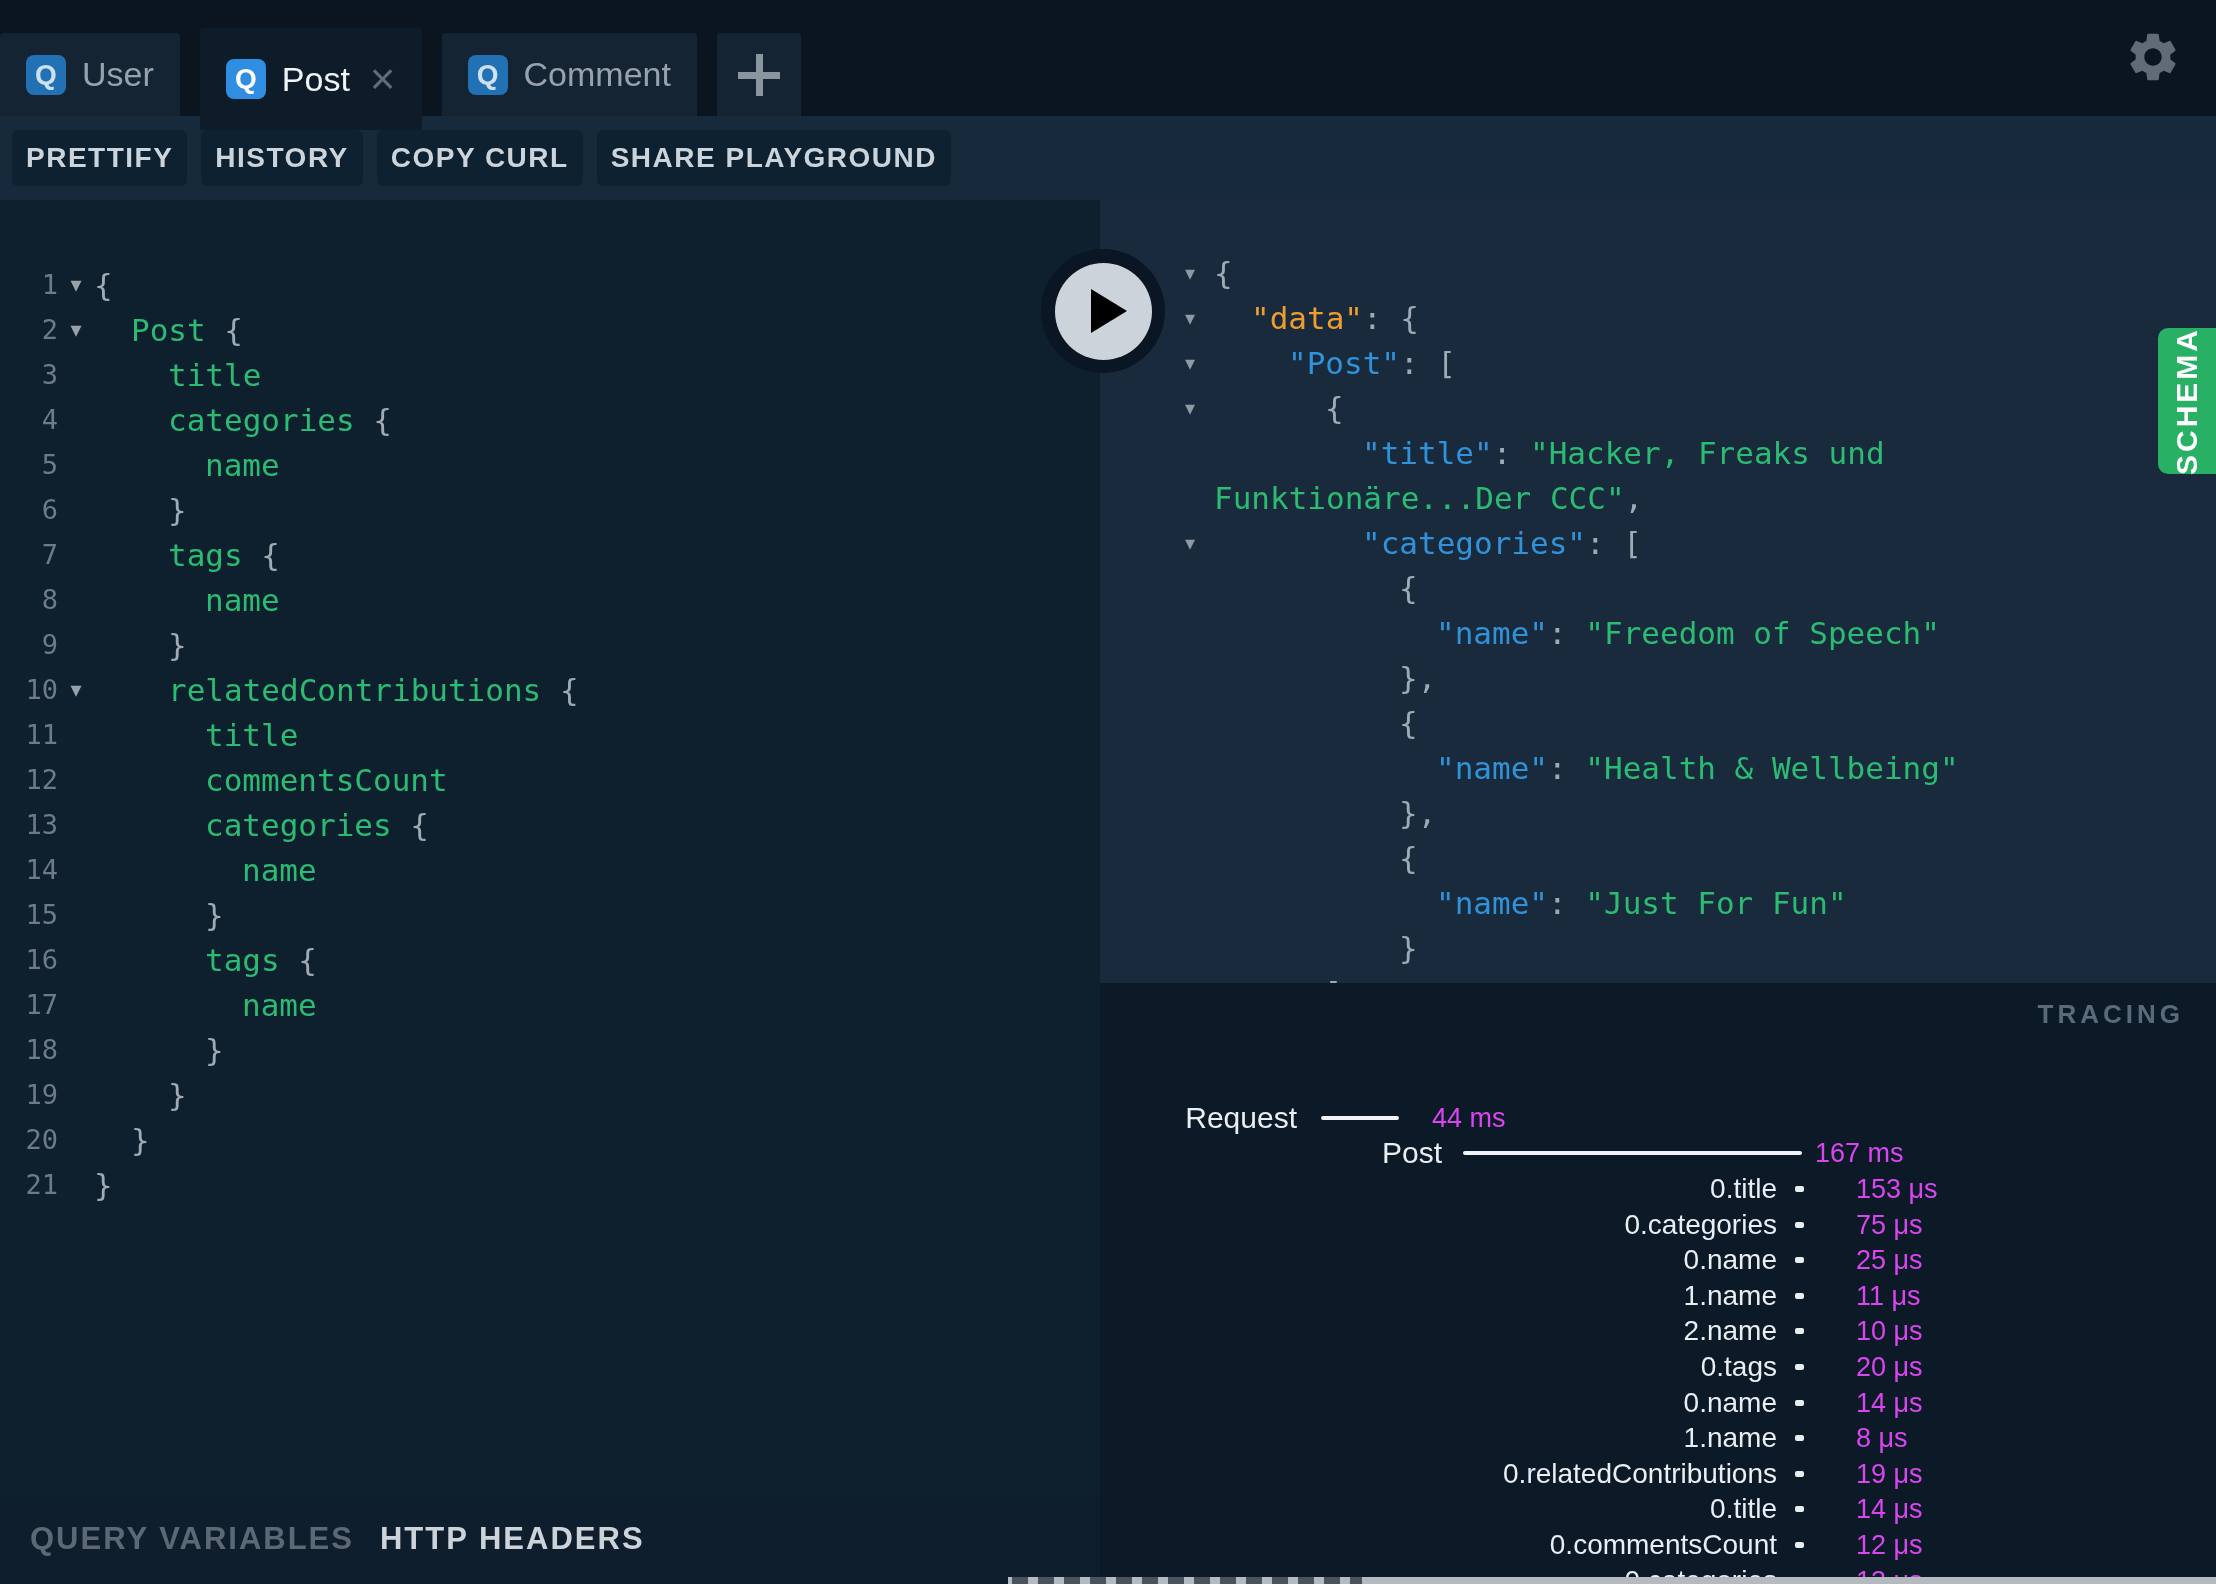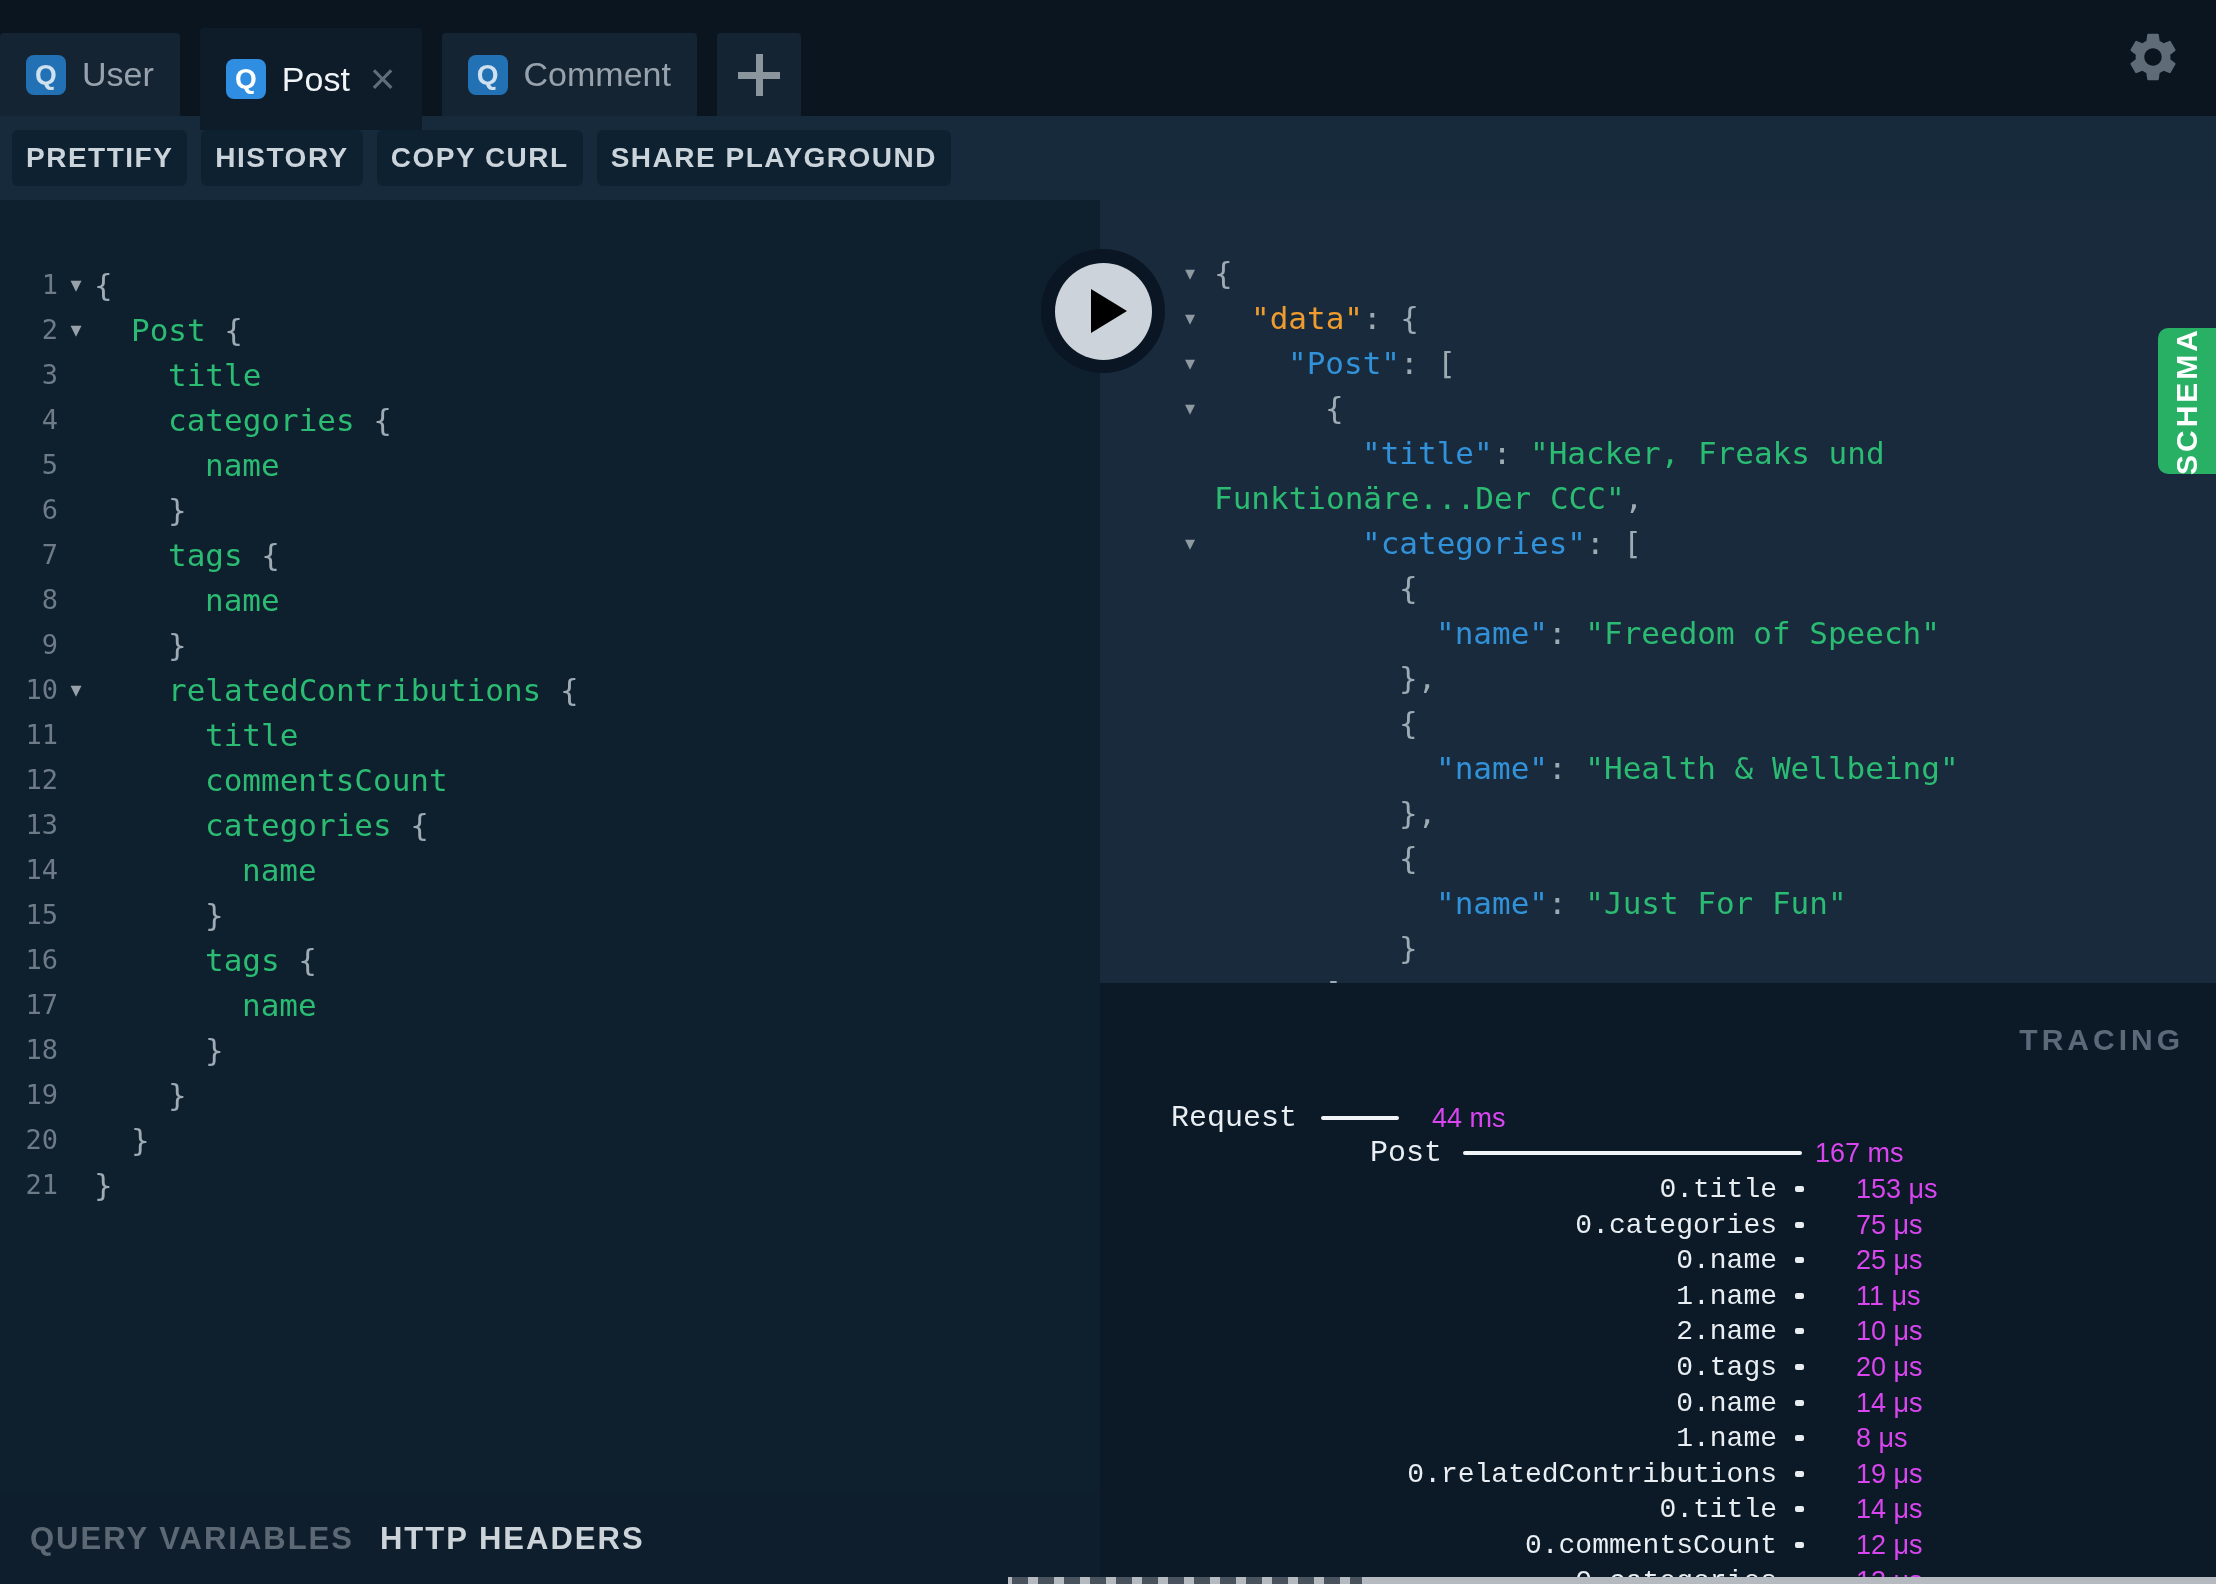--- a/index.html
+++ b/index.html
@@ -61,26 +61,26 @@
 
   .schema-tab{position:absolute;right:0;top:328px;width:58px;height:146px;background:#28b164;
     border-radius:10px 0 0 10px;display:flex;align-items:center;justify-content:center;
     z-index:9;cursor:pointer;}
   .schema-label{writing-mode:vertical-rl;transform:rotate(180deg);color:#ffffff;
     font-weight:bold;font-size:30px;letter-spacing:3px;}
 
   
   .tracing-pane{position:absolute;left:1100px;top:983px;width:1116px;height:601px;
     background:#0c1927;overflow:hidden;z-index:2;}
-  .tracing-title{position:absolute;top:40px;right:32px;color:#5a6a78;font-size:30px;
+  .tracing-title{position:absolute;top:16px;right:32px;color:#5a6a78;font-size:26px;
     font-weight:bold;letter-spacing:4px;}
   .t-rows{position:absolute;top:117px;left:0;right:0;}
   .t-row{position:relative;height:35.6px;}
   .t-label{position:absolute;top:50%;transform:translateY(-50%);color:#e9eef3;
-    font-size:28px;white-space:nowrap;font-family:Liberation Mono, monospace;}
+    font-size:28px;white-space:nowrap;}
   .t-row.request .t-label{right:919px;font-size:30px;}
   .t-row.operation .t-label{right:774px;font-size:30px;}
   .t-row.field .t-label{right:439px;}
   .t-bar{position:absolute;top:50%;margin-top:-2px;height:4px;background:#f2f5f7;border-radius:2px;}
   .t-row.request .t-bar{left:221px;}
   .t-row.operation .t-bar{left:363px;}
   .t-dash{position:absolute;left:695px;top:50%;margin-top:-3px;width:9px;height:6px;
     border-radius:2px;background:#e8edf2;}
   .t-value{position:absolute;top:50%;transform:translateY(-50%);color:#d946ef;
     font-size:27px;white-space:nowrap;}

